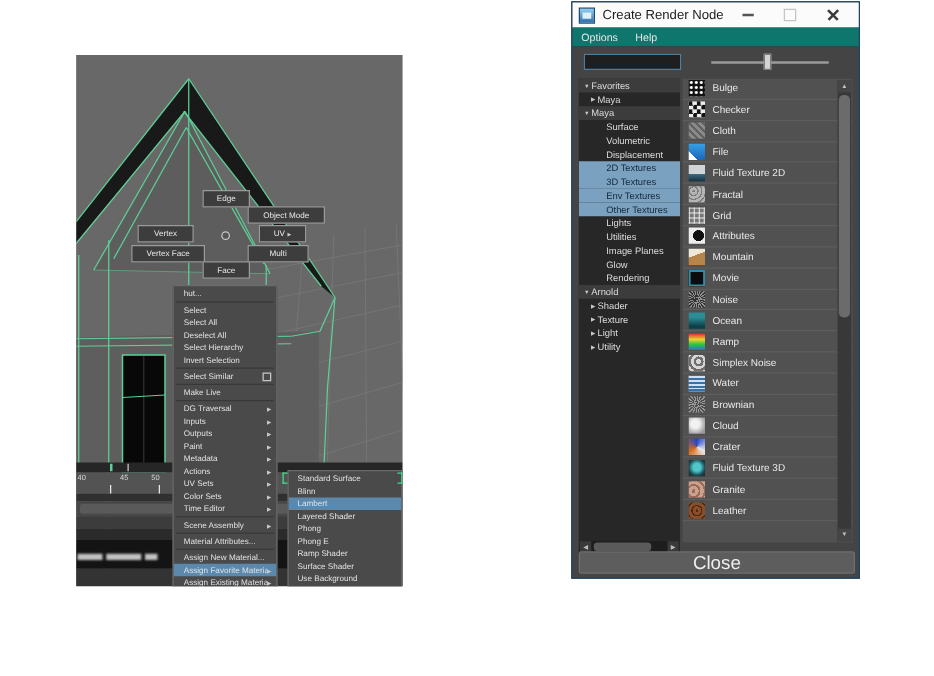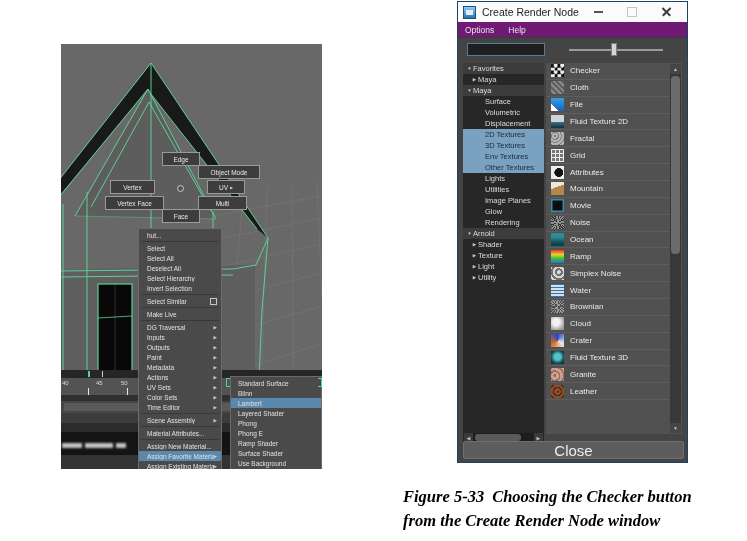--- a/index.html
+++ b/index.html
@@ -61,21 +61,21 @@
   .app-icon{width:13px;height:13px;margin-left:5px;border:1px solid #1d4f7e;box-sizing:border-box;
             background:linear-gradient(#8fd0f0,#2f6fae);position:relative;}
   .app-icon::after{content:"";position:absolute;left:2px;top:3px;width:7px;height:5px;background:#dff0fa;}
   .t-title{margin-left:6px;font-size:10.5px;color:#1c1c1c;}
   .wc{position:absolute;top:0;width:26px;height:20px;display:flex;align-items:center;justify-content:center;}
   .wc-min{right:76px;} .wc-min::after{content:"";width:9px;height:1.5px;background:#555;}
   .wc-max{right:42px;} .wc-max::after{content:"";width:8px;height:8px;border:1px solid #c4c4c4;}
   .wc-close{right:8px;}
   .wc-close::before,.wc-close::after{content:"";position:absolute;width:11px;height:1.5px;background:#3c3c3c;}
   .wc-close::before{transform:rotate(45deg);} .wc-close::after{transform:rotate(-45deg);}
-  .menubar{position:absolute;left:0;top:20px;right:0;height:15px;background:#701a75;display:flex;
+  .menubar{position:absolute;left:0;top:20px;right:0;height:15px;background:#0f766e;display:flex;
            align-items:center;gap:14px;padding-left:7px;border-bottom:1px solid #3a3a3a;}
   .menubar span{font-size:8.5px;color:#e6e6e6;}
   .search-input{position:absolute;left:9px;top:41px;width:78px;height:13px;background:#1f1f1f;
                 border:1px solid #4f7d9e;box-sizing:border-box;color:#ddd;font-size:8px;padding:0 3px;}
   .slider-track{position:absolute;left:111px;top:47px;width:94px;height:2px;background:#9a9a9a;}
   .slider-handle{position:absolute;left:153px;top:41px;width:6px;height:13px;background:#d4d4d4;border:1px solid #7e7e7e;box-sizing:border-box;}
 
   .sidebar{position:absolute;left:5px;top:61px;width:81px;height:380px;background:#272727;overflow:hidden;}
   .sb-item{display:flex;align-items:center;height:11px;color:#dcdcdc;font-size:7.5px;white-space:nowrap;}
   .sb-arrow{display:inline-block;width:7px;text-align:center;font-size:4.5px;color:#c8c8c8;}
@@ -552,20 +552,24 @@
         </div>
       </div>
 
     <div class="texlist">
       <div class="vscroll">
         <span class="vs-arrow vs-up">▲</span>
         <span class="vs-thumb"></span>
         <span class="vs-arrow vs-down">▼</span>
       </div>
 
+        <div class="tex-row">
+          <span class="ticon ti-bulge"></span>
+          <span class="tlabel">Bulge</span>
+        </div>
 
         <div class="tex-row">
           <span class="ticon ti-checker"></span>
           <span class="tlabel">Checker</span>
         </div>
 
         <div class="tex-row">
           <span class="ticon ti-cloth"></span>
           <span class="tlabel">Cloth</span>
         </div>
@@ -658,18 +662,14 @@
 
         <div class="tex-row">
           <span class="ticon ti-leather"></span>
           <span class="tlabel">Leather</span>
         </div>
       </div>
 
     <div class="close-btn">Close</div>
   </div>
 
-  <div class="caption cap-right">
-    <span class="cap-label">Figure 5-33</span><span>Choosing the Checker button</span><br>
-    <span>from the </span><span>Create Render Node</span><span> window</span>
-  </div>
 
 </div>
 
 </body></html>

